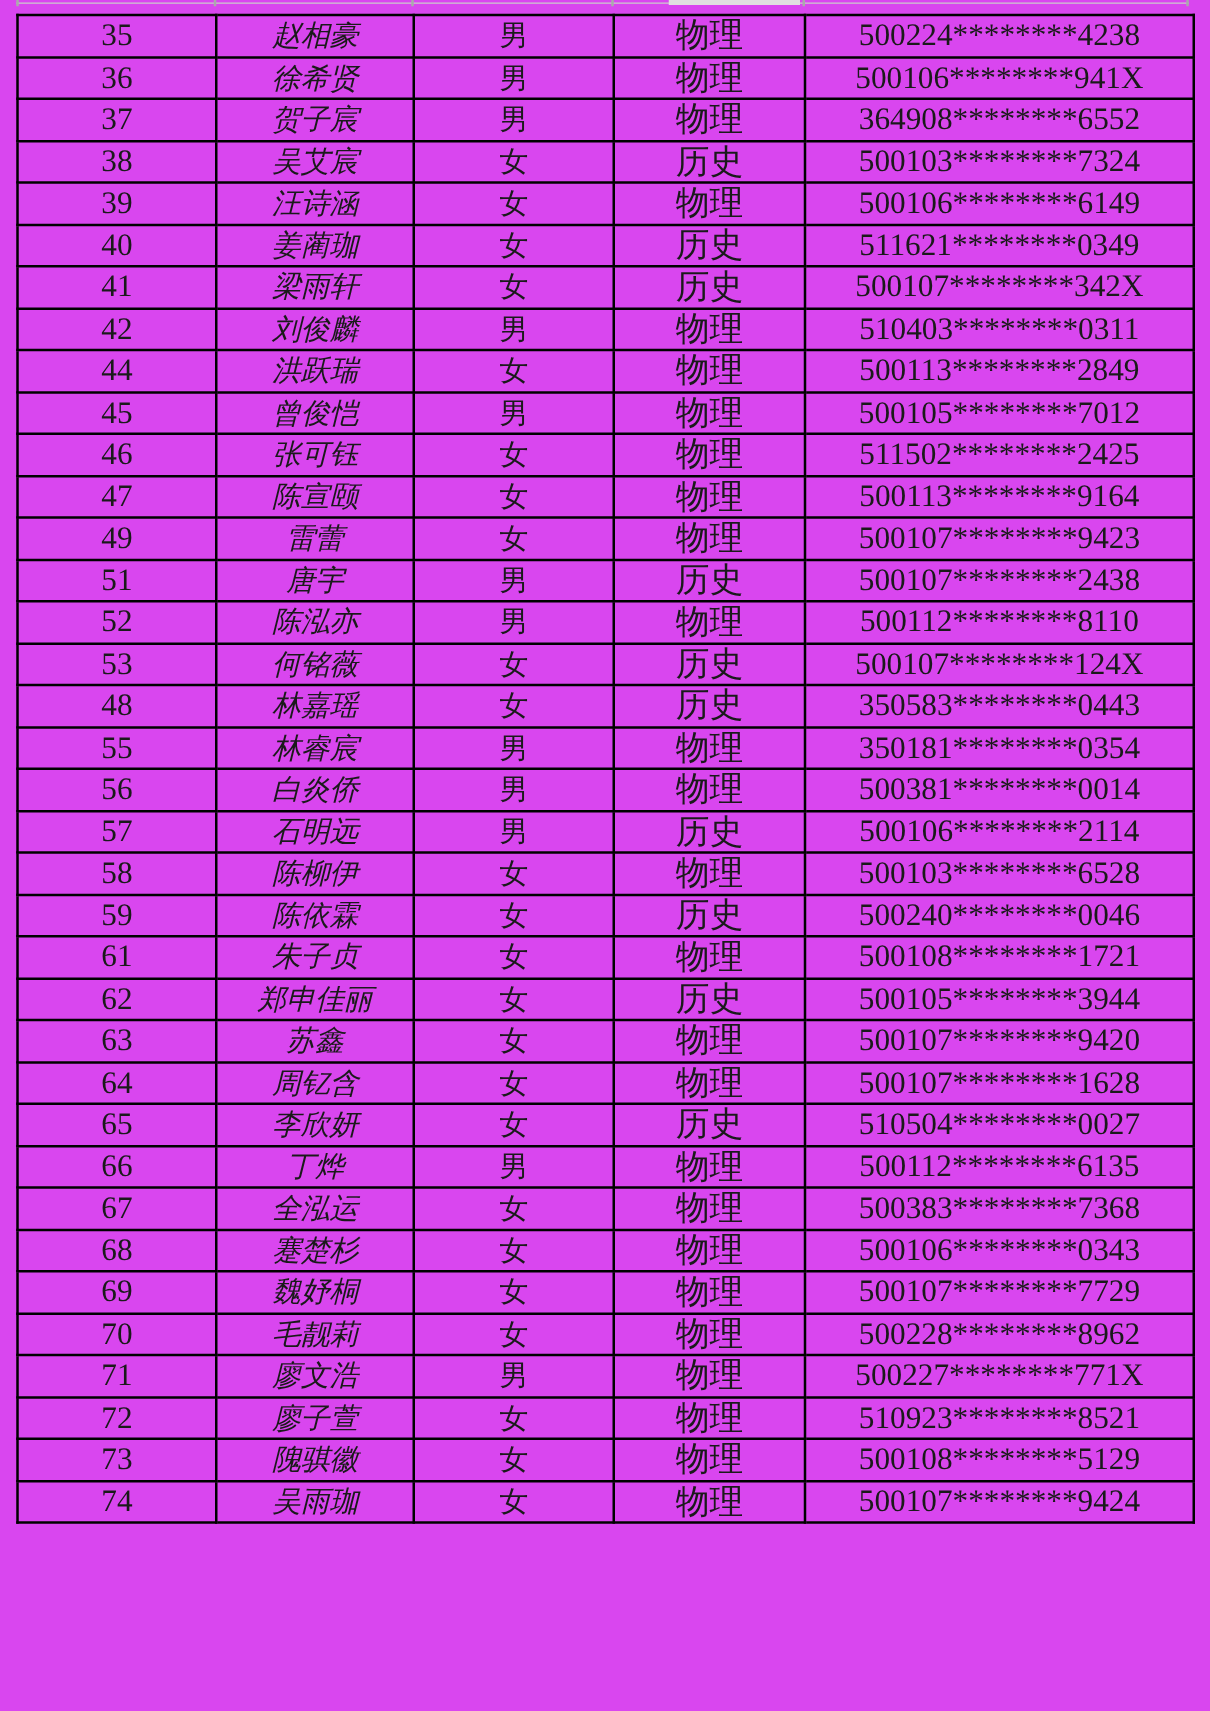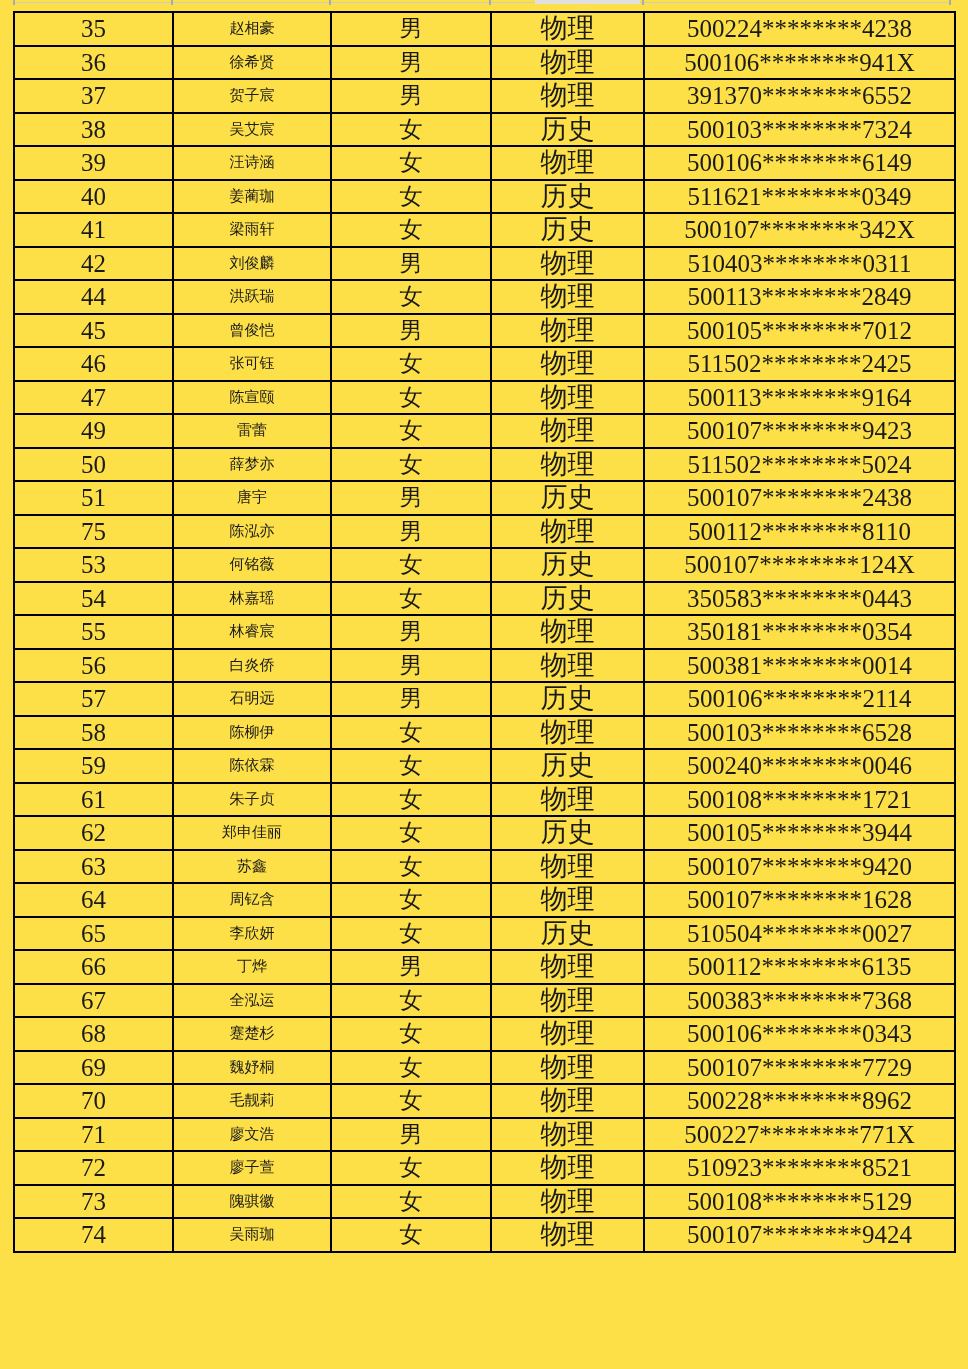--- a/index.html
+++ b/index.html
@@ -4,21 +4,21 @@
 <style>
   html, body {
     margin: 0;
     padding: 0;
     background: #ffffff;
   }
   .page {
     position: relative;
     width: 968px;
     height: 1369px;
-    background: #fde047;
+    background: #d946ef;
     overflow: hidden;
     font-family: "Liberation Serif", "DejaVu Serif", serif;
     color: #1a1a1a;
   }
   
   .remnant-line {
     position: absolute;
     left: 13px;
     top: 2px;
     width: 938px;
@@ -52,21 +52,21 @@
   .roster td {
     border: 2px solid #000000;
     text-align: center;
     vertical-align: middle;
     padding: 0;
     line-height: 1;
     white-space: nowrap;
     overflow: hidden;
   }
   .col-no      { font-size: 25px; }
-  .col-name    { font-size: 15px; }
+  .col-name    { font-size: 23px; font-style: italic; }
   .col-gender  { font-size: 23px; }
   .col-subject { font-size: 27px; }
   .col-id      { font-size: 25px; }
 </style>
 </head>
 <body>
 
 <div class="page">
 
   <div>
@@ -101,21 +101,21 @@
           <td class="col-name">徐希贤</td>
           <td class="col-gender">男</td>
           <td class="col-subject">物理</td>
           <td class="col-id">500106********941X</td>
         </tr>
         <tr>
           <td class="col-no">37</td>
           <td class="col-name">贺子宸</td>
           <td class="col-gender">男</td>
           <td class="col-subject">物理</td>
-          <td class="col-id">391370********6552</td>
+          <td class="col-id">364908********6552</td>
         </tr>
         <tr>
           <td class="col-no">38</td>
           <td class="col-name">吴艾宸</td>
           <td class="col-gender">女</td>
           <td class="col-subject">历史</td>
           <td class="col-id">500103********7324</td>
         </tr>
         <tr>
           <td class="col-no">39</td>
@@ -174,49 +174,42 @@
           <td class="col-id">500113********9164</td>
         </tr>
         <tr>
           <td class="col-no">49</td>
           <td class="col-name">雷蕾</td>
           <td class="col-gender">女</td>
           <td class="col-subject">物理</td>
           <td class="col-id">500107********9423</td>
         </tr>
         <tr>
-          <td class="col-no">50</td>
-          <td class="col-name">薛梦亦</td>
-          <td class="col-gender">女</td>
-          <td class="col-subject">物理</td>
-          <td class="col-id">511502********5024</td>
-        </tr>
-        <tr>
           <td class="col-no">51</td>
           <td class="col-name">唐宇</td>
           <td class="col-gender">男</td>
           <td class="col-subject">历史</td>
           <td class="col-id">500107********2438</td>
         </tr>
         <tr>
-          <td class="col-no">75</td>
+          <td class="col-no">52</td>
           <td class="col-name">陈泓亦</td>
           <td class="col-gender">男</td>
           <td class="col-subject">物理</td>
           <td class="col-id">500112********8110</td>
         </tr>
         <tr>
           <td class="col-no">53</td>
           <td class="col-name">何铭薇</td>
           <td class="col-gender">女</td>
           <td class="col-subject">历史</td>
           <td class="col-id">500107********124X</td>
         </tr>
         <tr>
-          <td class="col-no">54</td>
+          <td class="col-no">48</td>
           <td class="col-name">林嘉瑶</td>
           <td class="col-gender">女</td>
           <td class="col-subject">历史</td>
           <td class="col-id">350583********0443</td>
         </tr>
         <tr>
           <td class="col-no">55</td>
           <td class="col-name">林睿宸</td>
           <td class="col-gender">男</td>
           <td class="col-subject">物理</td>

